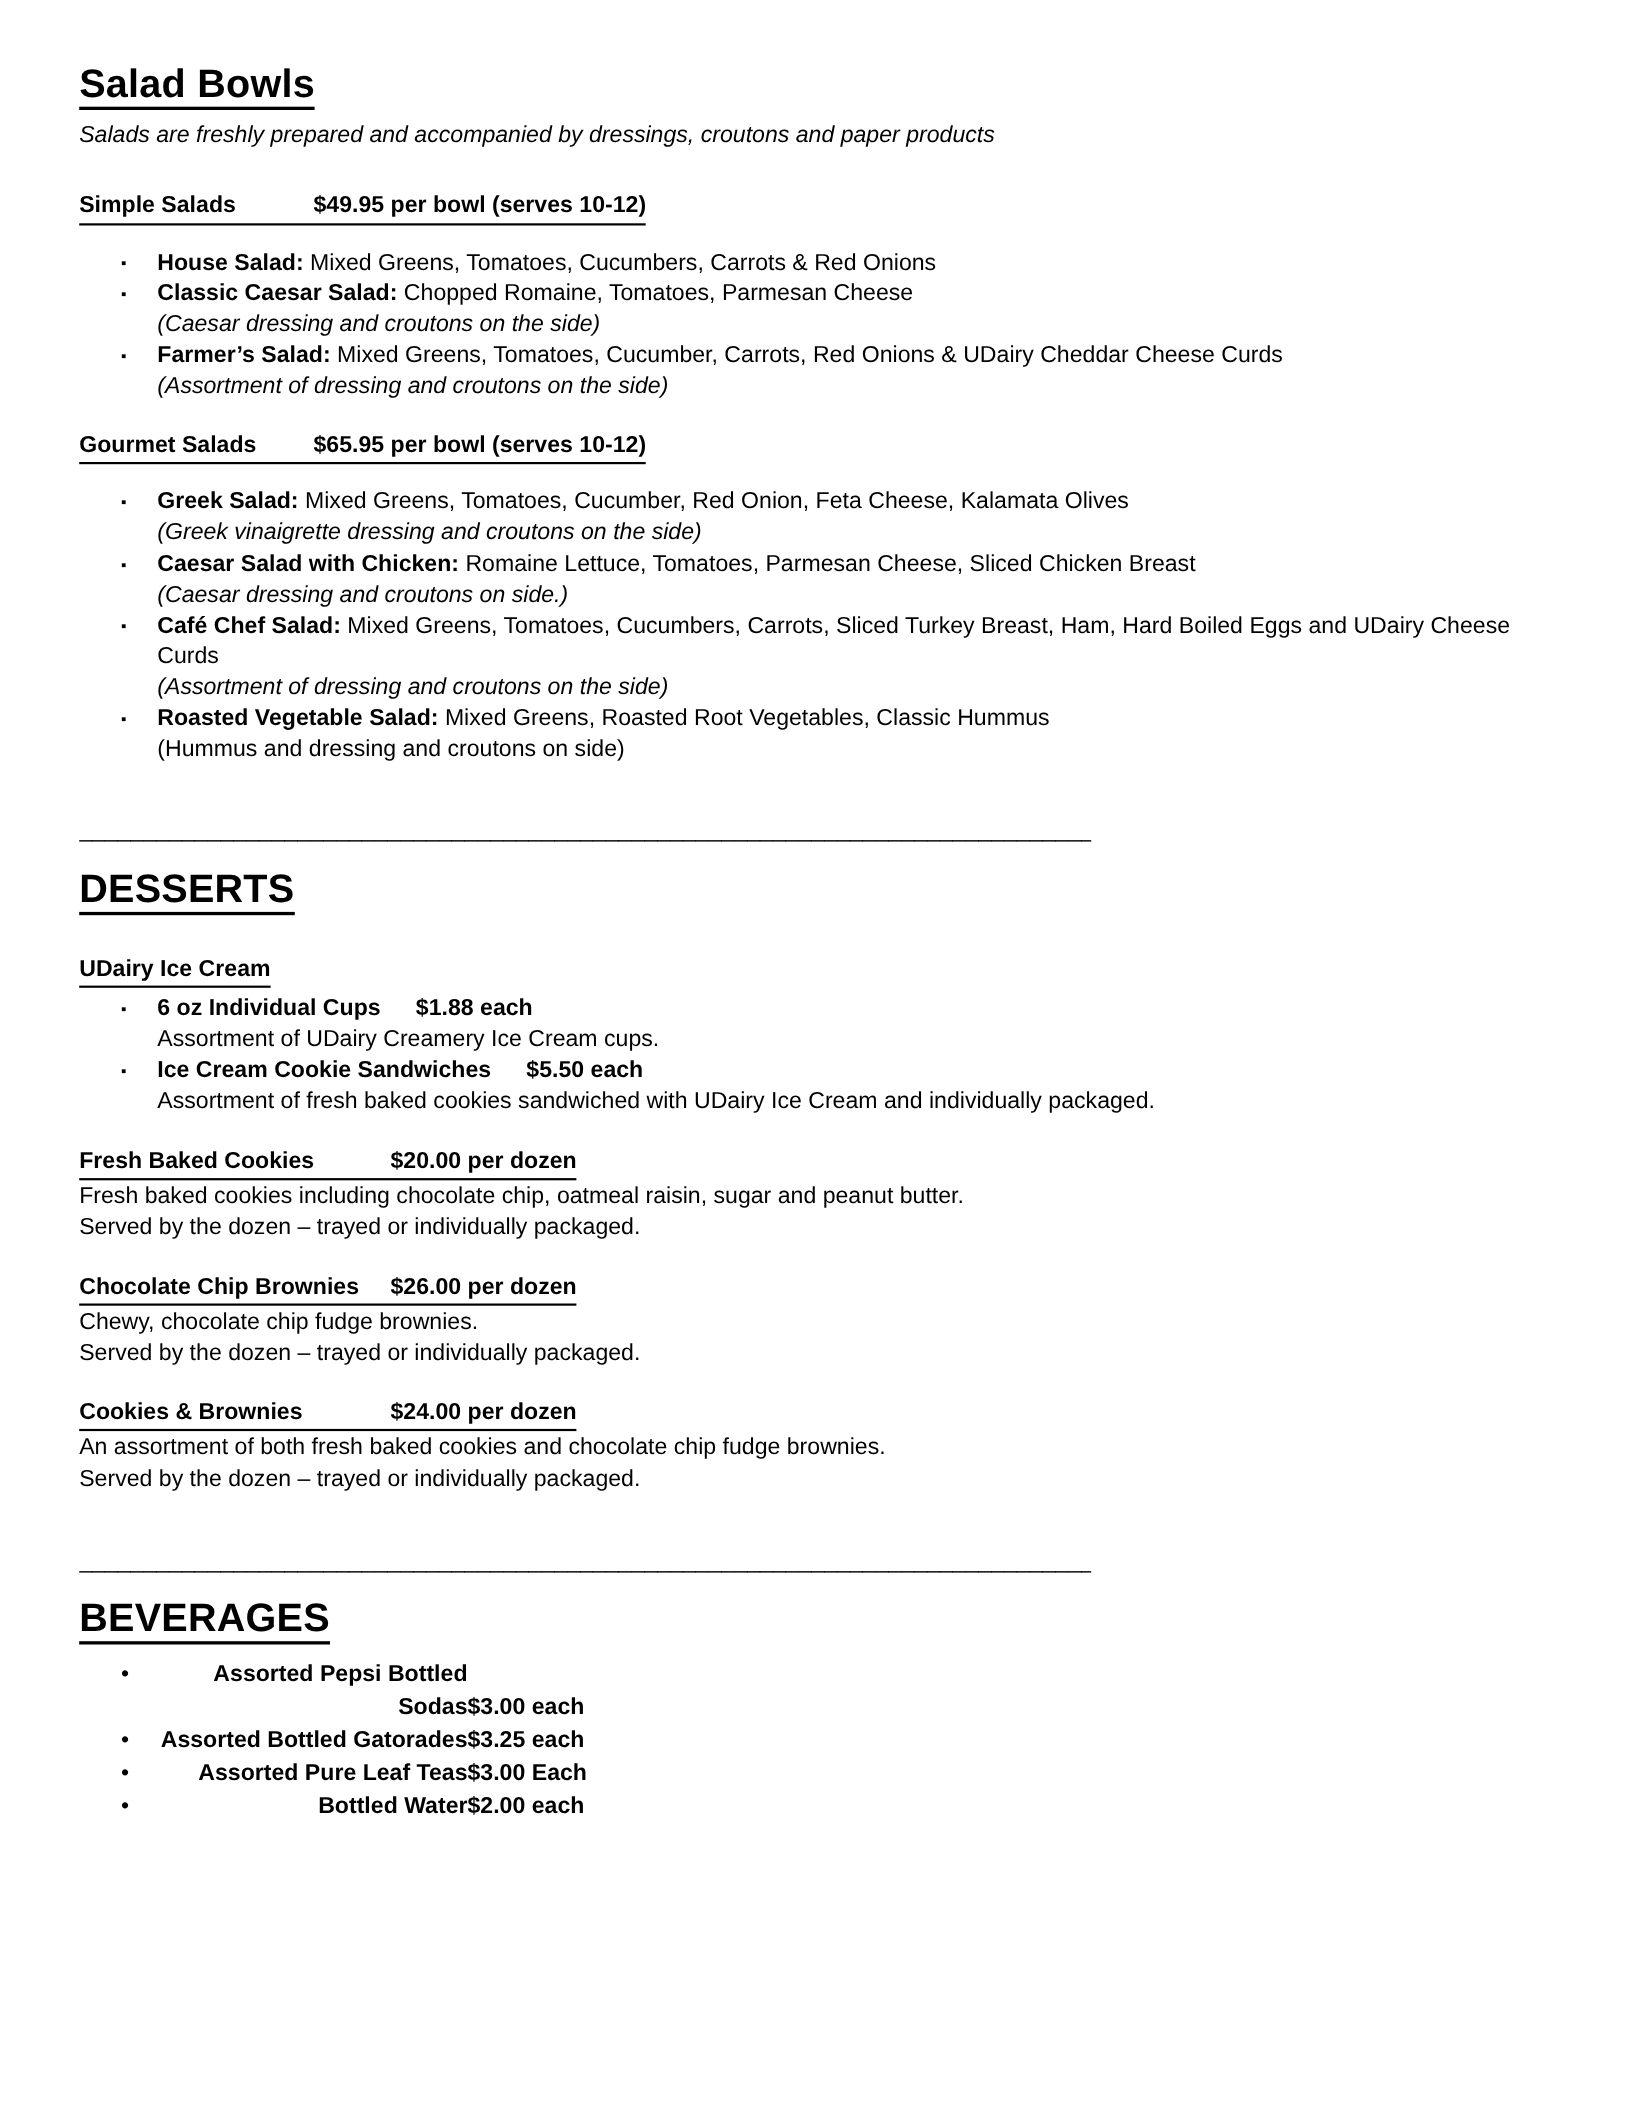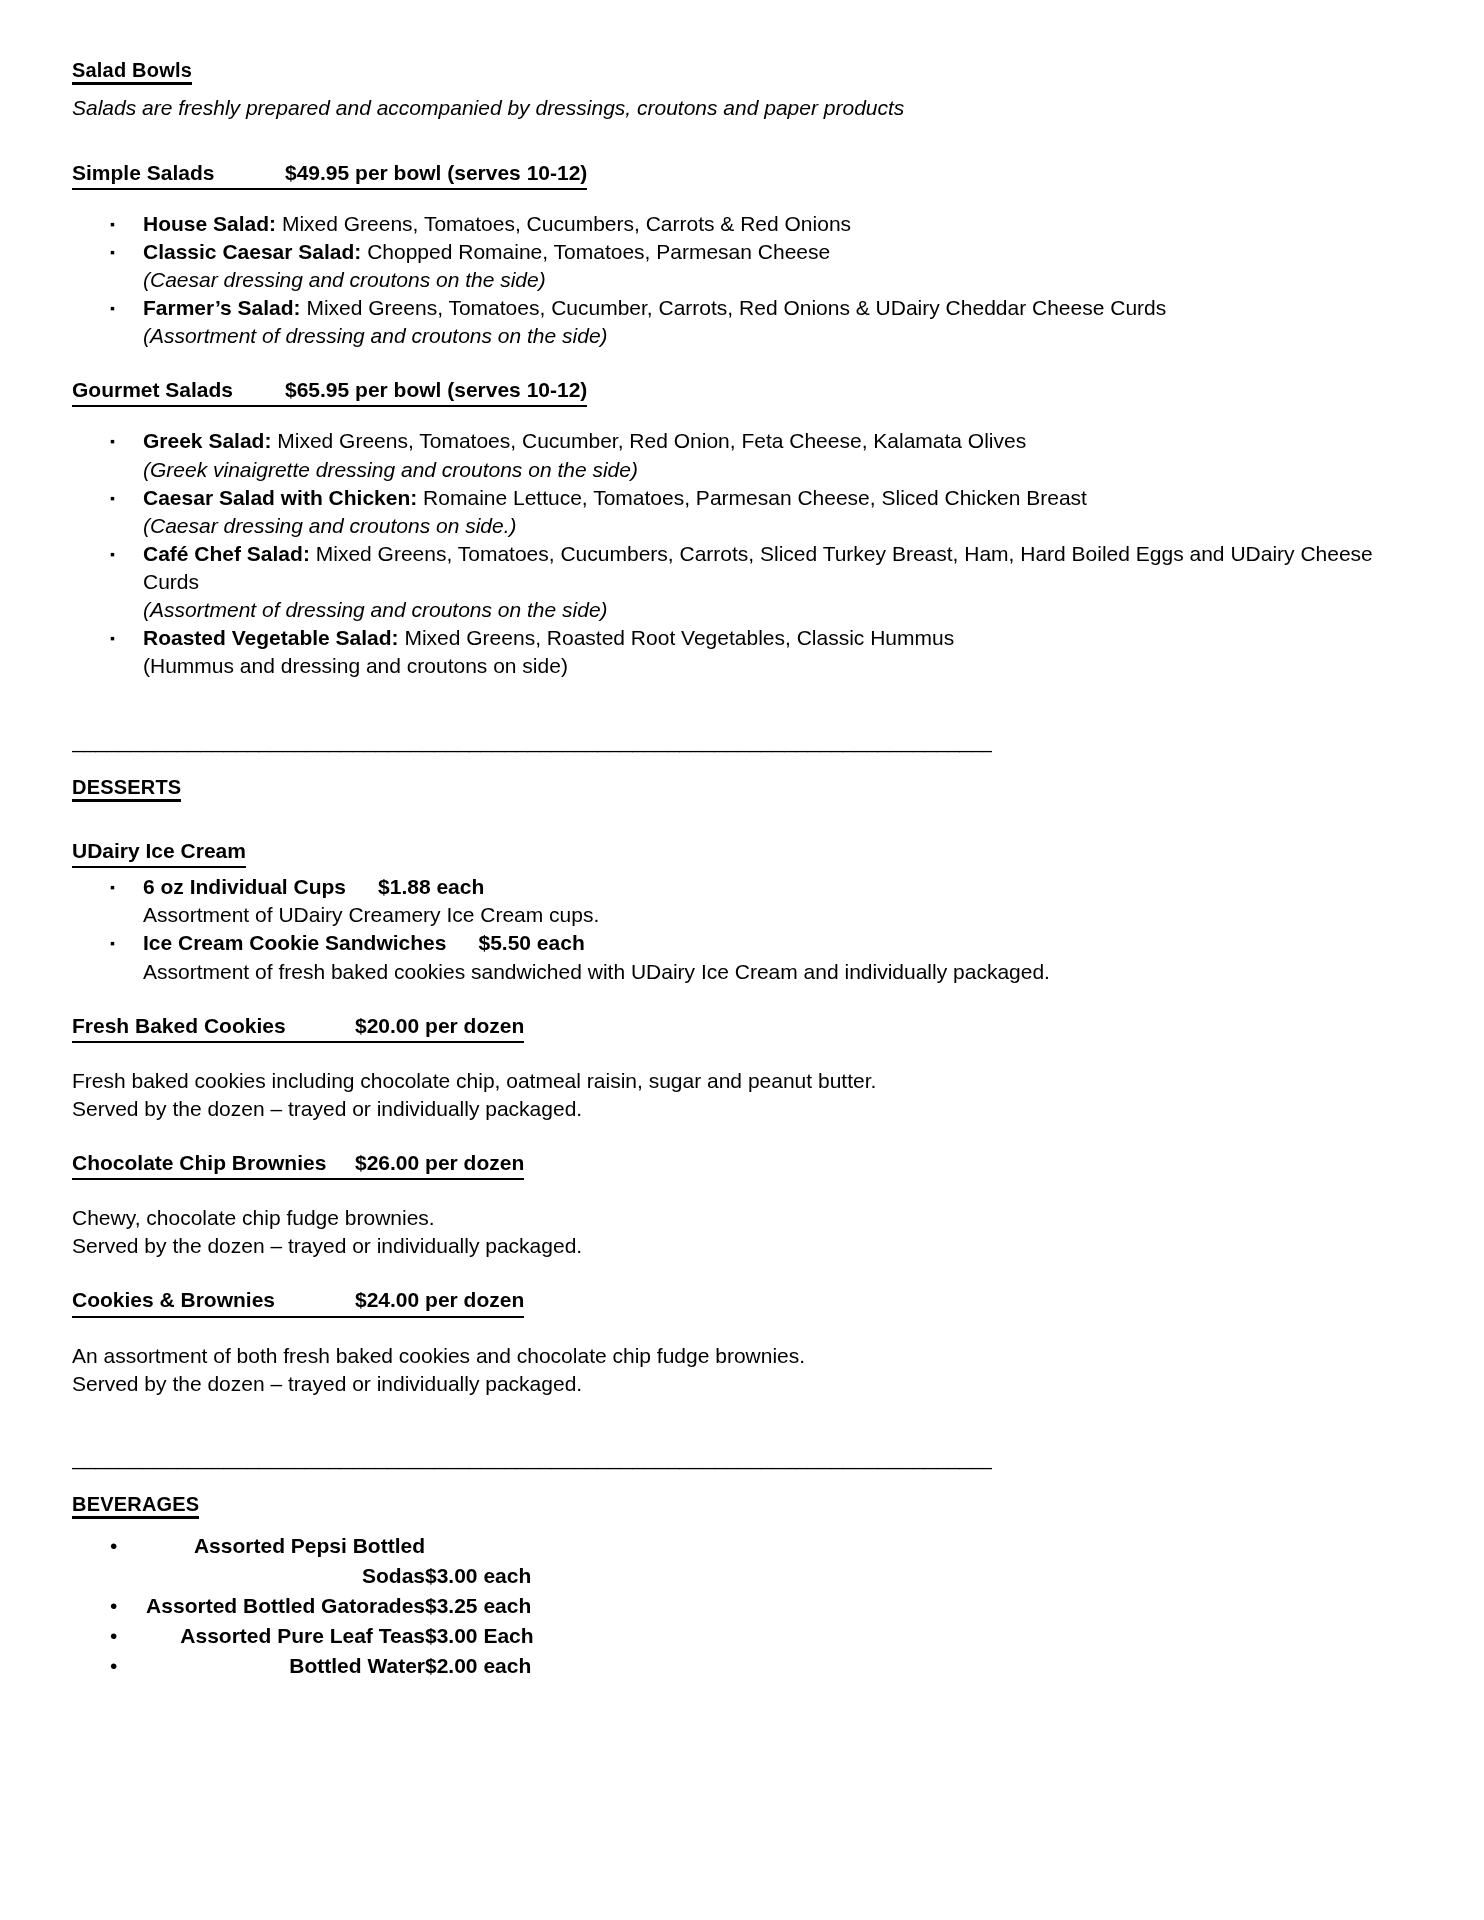--- a/index.html
+++ b/index.html
@@ -10,21 +10,21 @@
     margin: 0 auto;
     background: #ffffff;
     padding: 56px 72px 80px 72px;
     font-family: "Liberation Sans", sans-serif;
     font-size: 21px;
     line-height: 1.34;
     color: #000000;
   }
   .doc-title {
     display: inline-block;
-    font-size: 20px;
+    font-size: 36px;
     font-weight: 700;
     line-height: 1.12;
     border-bottom: 3px solid #000;
     padding-bottom: 1px;
     letter-spacing: 0.2px;
   }
   .subtitle { font-style: italic; margin-top: 9px; }
 
   
   .rule-heading {
@@ -59,21 +59,21 @@
     width: 20px;
     line-height: 28px;
     font-size: 14px;
   }
   .bullet.round { font-size: 21px; line-height: 30px; }
   .item-name { font-weight: 700; }
   .item-note { font-style: italic; }
   .item-note.plain { font-style: normal; }
 
   .ic-price { font-weight: 700; margin-left: 32px; }
-  .sub-lines { margin-top: 24px; }
+  .sub-lines { margin-top: 1px; }
 
   .divider {
     margin-top: 46px;
     white-space: nowrap;
     overflow: hidden;
     max-width: 920px;
     letter-spacing: 0;
   }
   .after-divider { margin-top: 18px; }
 

